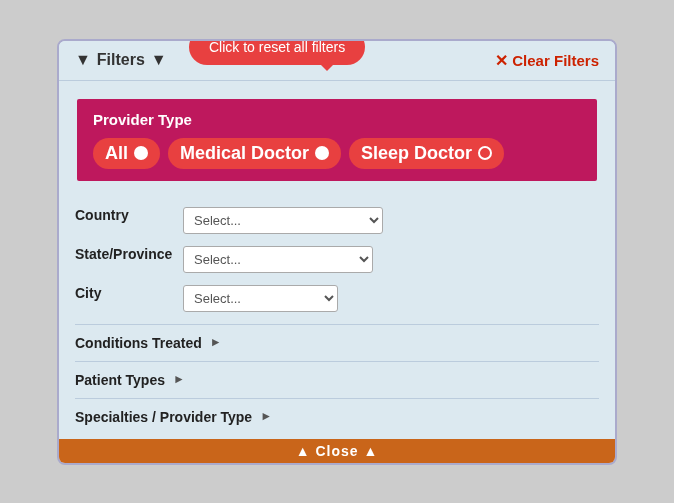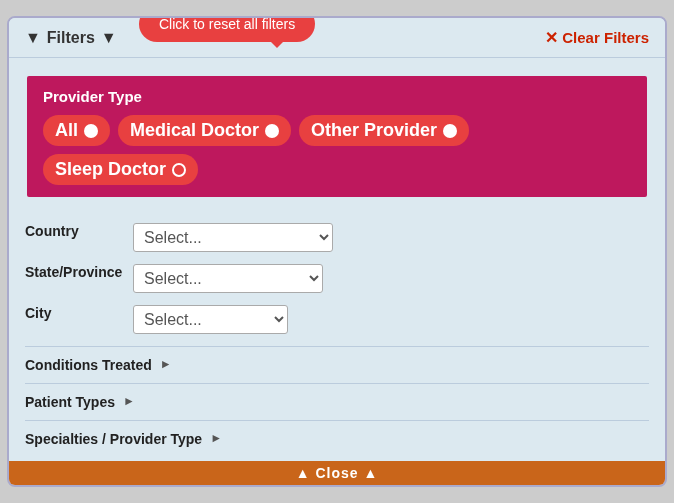--- a/index.html
+++ b/index.html
@@ -10,21 +10,21 @@
       justify-content: center;
       align-items: center;
       width: 674px;
       height: 503px;
       overflow: hidden;
     }
     .panel {
       background: #dce9f0;
       border: 2px solid #aac;
       border-radius: 8px;
-      width: 660px;
+      width: 560px;
       position: relative;
       overflow: hidden;
     }
     
     .panel-header {
       display: flex;
       align-items: center;
       justify-content: space-between;
       padding: 10px 16px;
       background: #dce9f0;
@@ -135,21 +135,21 @@
       font-weight: bold;
       font-size: 14px;
       color: #222;
       min-width: 100px;
     }
     .filter-select {
       border: 1px solid #aaa;
       background: white;
       padding: 4px 6px;
       border-radius: 3px;
-      font-size: 16px;
+      font-size: 13px;
       color: #555;
       cursor: pointer;
       appearance: auto;
     }
     .filter-select-country { width: 200px; }
     .filter-select-state { width: 190px; }
     .filter-select-city { width: 155px; }
     
     .expand-row {
       display: flex;
@@ -207,24 +207,20 @@
     <div class="radio-group">
       <div class="radio-option">
         <span>All</span>
         <span class="radio-dot"></span>
       </div>
       <div class="radio-option">
         <span>Medical Doctor</span>
         <span class="radio-dot"></span>
       </div>
       <div class="radio-option">
-        <span>Other Provider</span>
-        <span class="radio-dot"></span>
-      </div>
-      <div class="radio-option">
         <span>Sleep Doctor</span>
         <span class="radio-dot empty"></span>
       </div>
     </div>
   </div>
 
   <div class="filters-content">
 
     <div class="filter-row">
       <span class="filter-label">Country</span>

